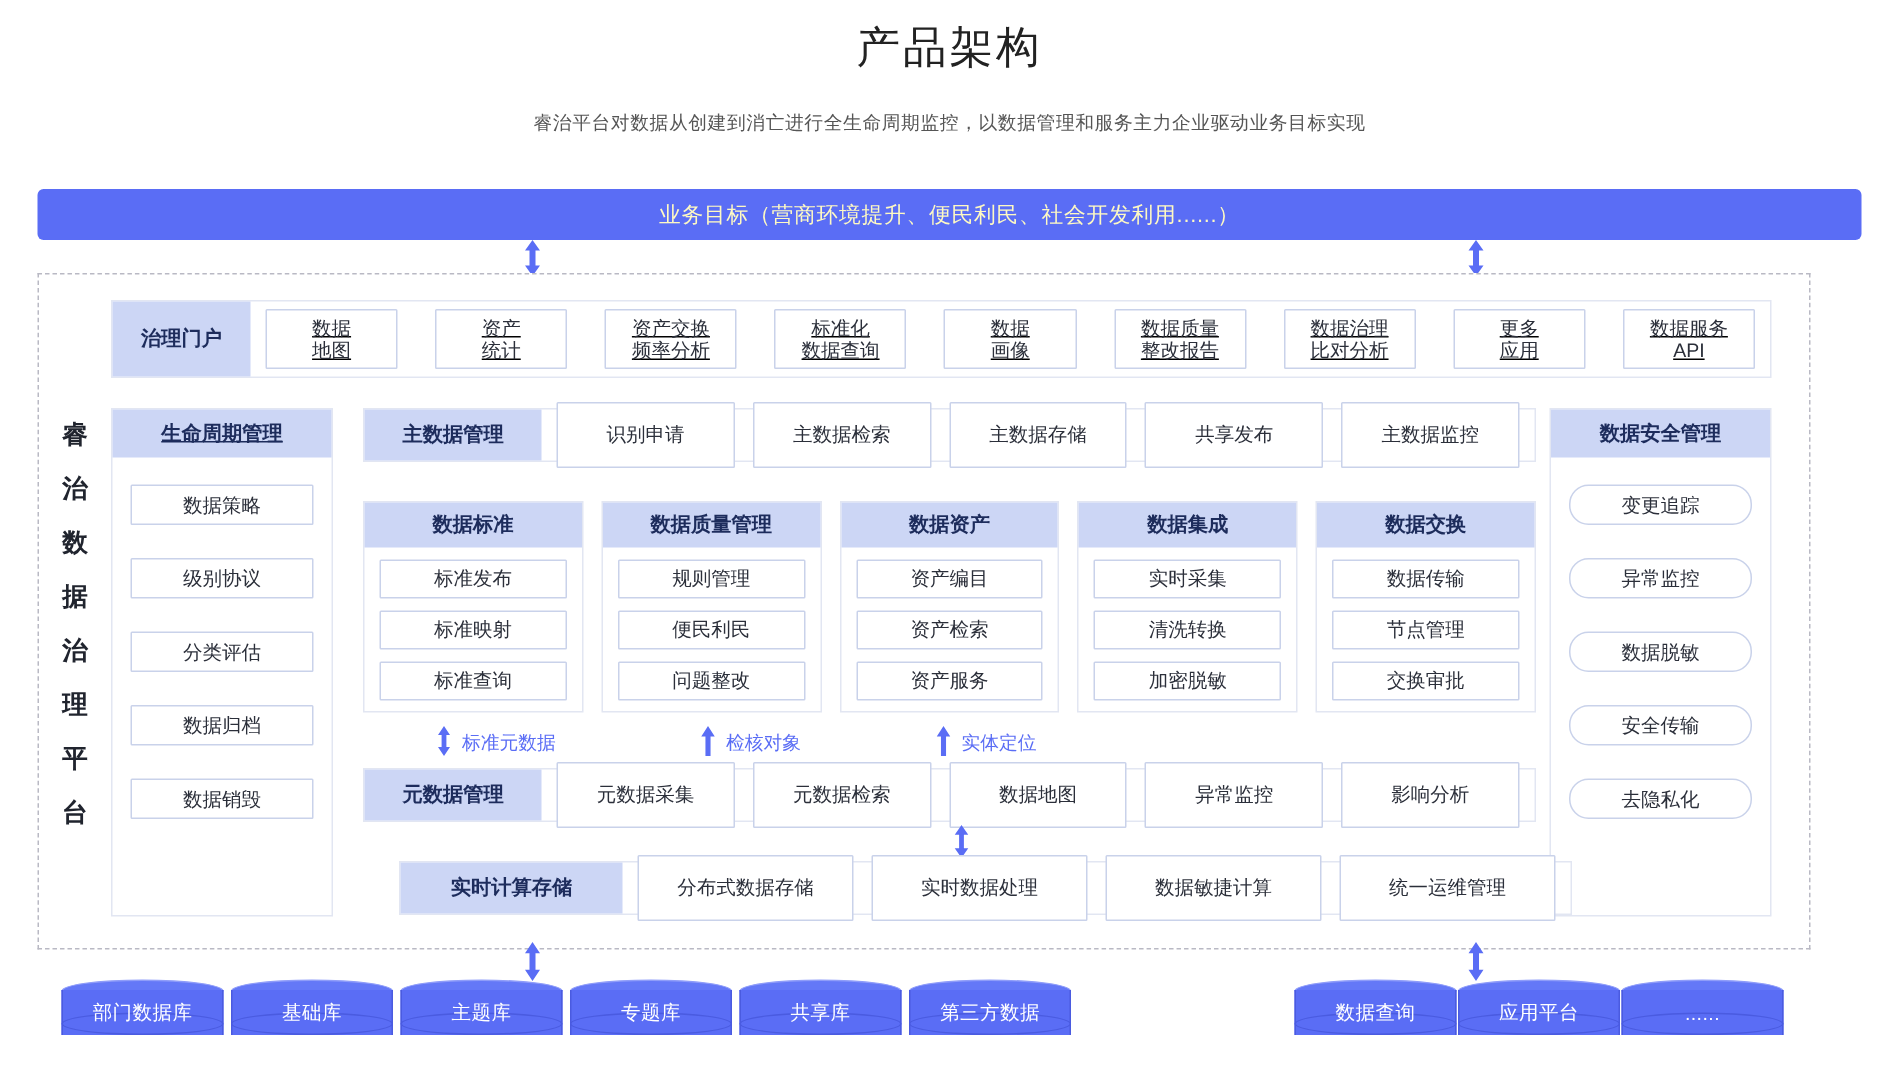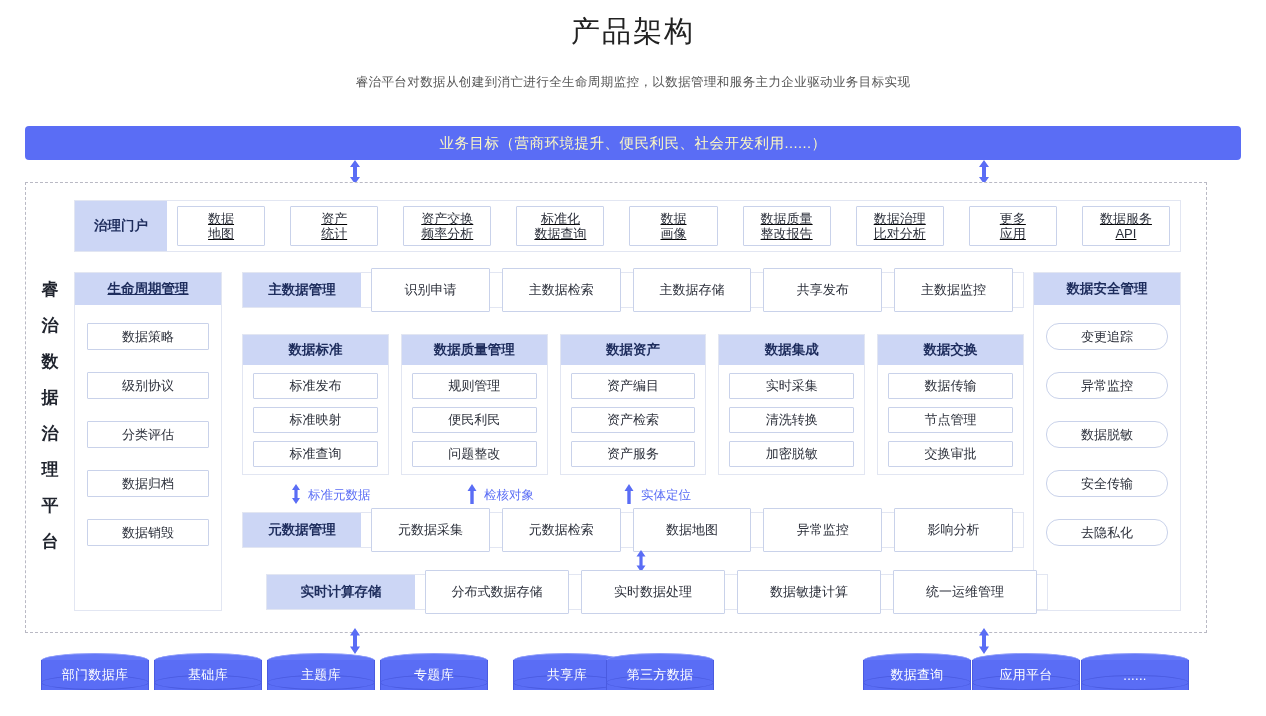--- a/index.html
+++ b/index.html
@@ -411,21 +411,21 @@
     <div class="body"></div>
     <div class="bot"></div>
     <div class="txt">主题库</div>
   </div>
   <div class="cyl" style="left:364px; top:653px;">
     <div class="top"></div>
     <div class="body"></div>
     <div class="bot"></div>
     <div class="txt">专题库</div>
   </div>
-  <div class="cyl" style="left:497px; top:653px;text-decoration:underline;">
+  <div class="cyl" style="left:477px; top:653px;text-decoration:underline;">
     <div class="top"></div>
     <div class="body"></div>
     <div class="bot"></div>
     <div class="txt">共享库</div>
   </div>
   <div class="cyl" style="left:590px; top:653px;">
     <div class="top"></div>
     <div class="body"></div>
     <div class="bot"></div>
     <div class="txt">第三方数据</div>

